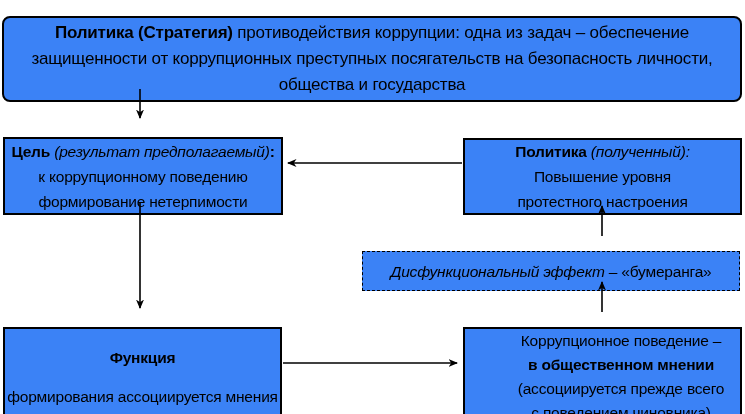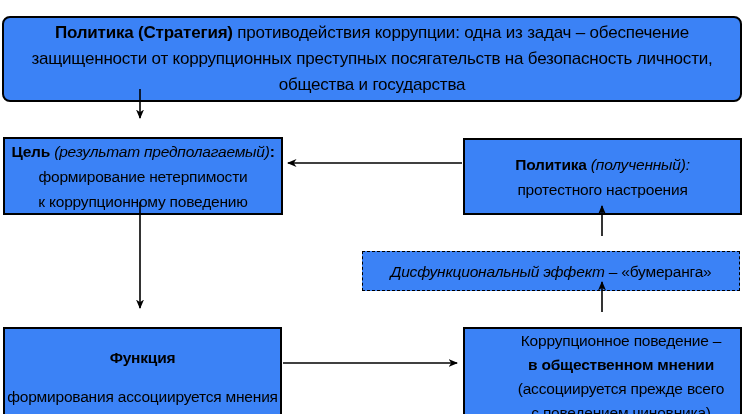--- a/index.html
+++ b/index.html
@@ -67,26 +67,27 @@
 <body>
 
 <div class="canvas">
 
   <div class="box top-box">
     <div class="line"><span class="b">Политика (Стратегия)</span><span> противодействия коррупции: одна из задач – обеспечение защищенности от коррупционных преступных посягательств на безопасность личности, общества и государства</span></div>
   </div>
 
   <div class="box goal-box">
     <div class="line"><span class="b">Цель </span><span class="bi">(результат предполагаемый)</span><span class="b">:</span></div>
+    <div class="line">к коррупционному поведению</div>
     <div class="line">формирование нетерпимости</div>
-    <div class="line">к коррупционному поведению</div>
   </div>
 
   <div class="box result-box">
     <div class="line"><span class="b">Политика </span><span class="bi">(полученный):</span></div>
+    <div class="line">Повышение уровня</div>
     <div class="line">протестного настроения</div>
   </div>
 
   <div class="box dysf-box">
     <div class="line"><span class="bi">Дисфункциональный эффект</span><span> – «бумеранга»</span></div>
   </div>
 
   <div class="box func-box">
     <div class="line b">Функция</div>
     <div class="line">формирования ассоциируется мнения</div>

